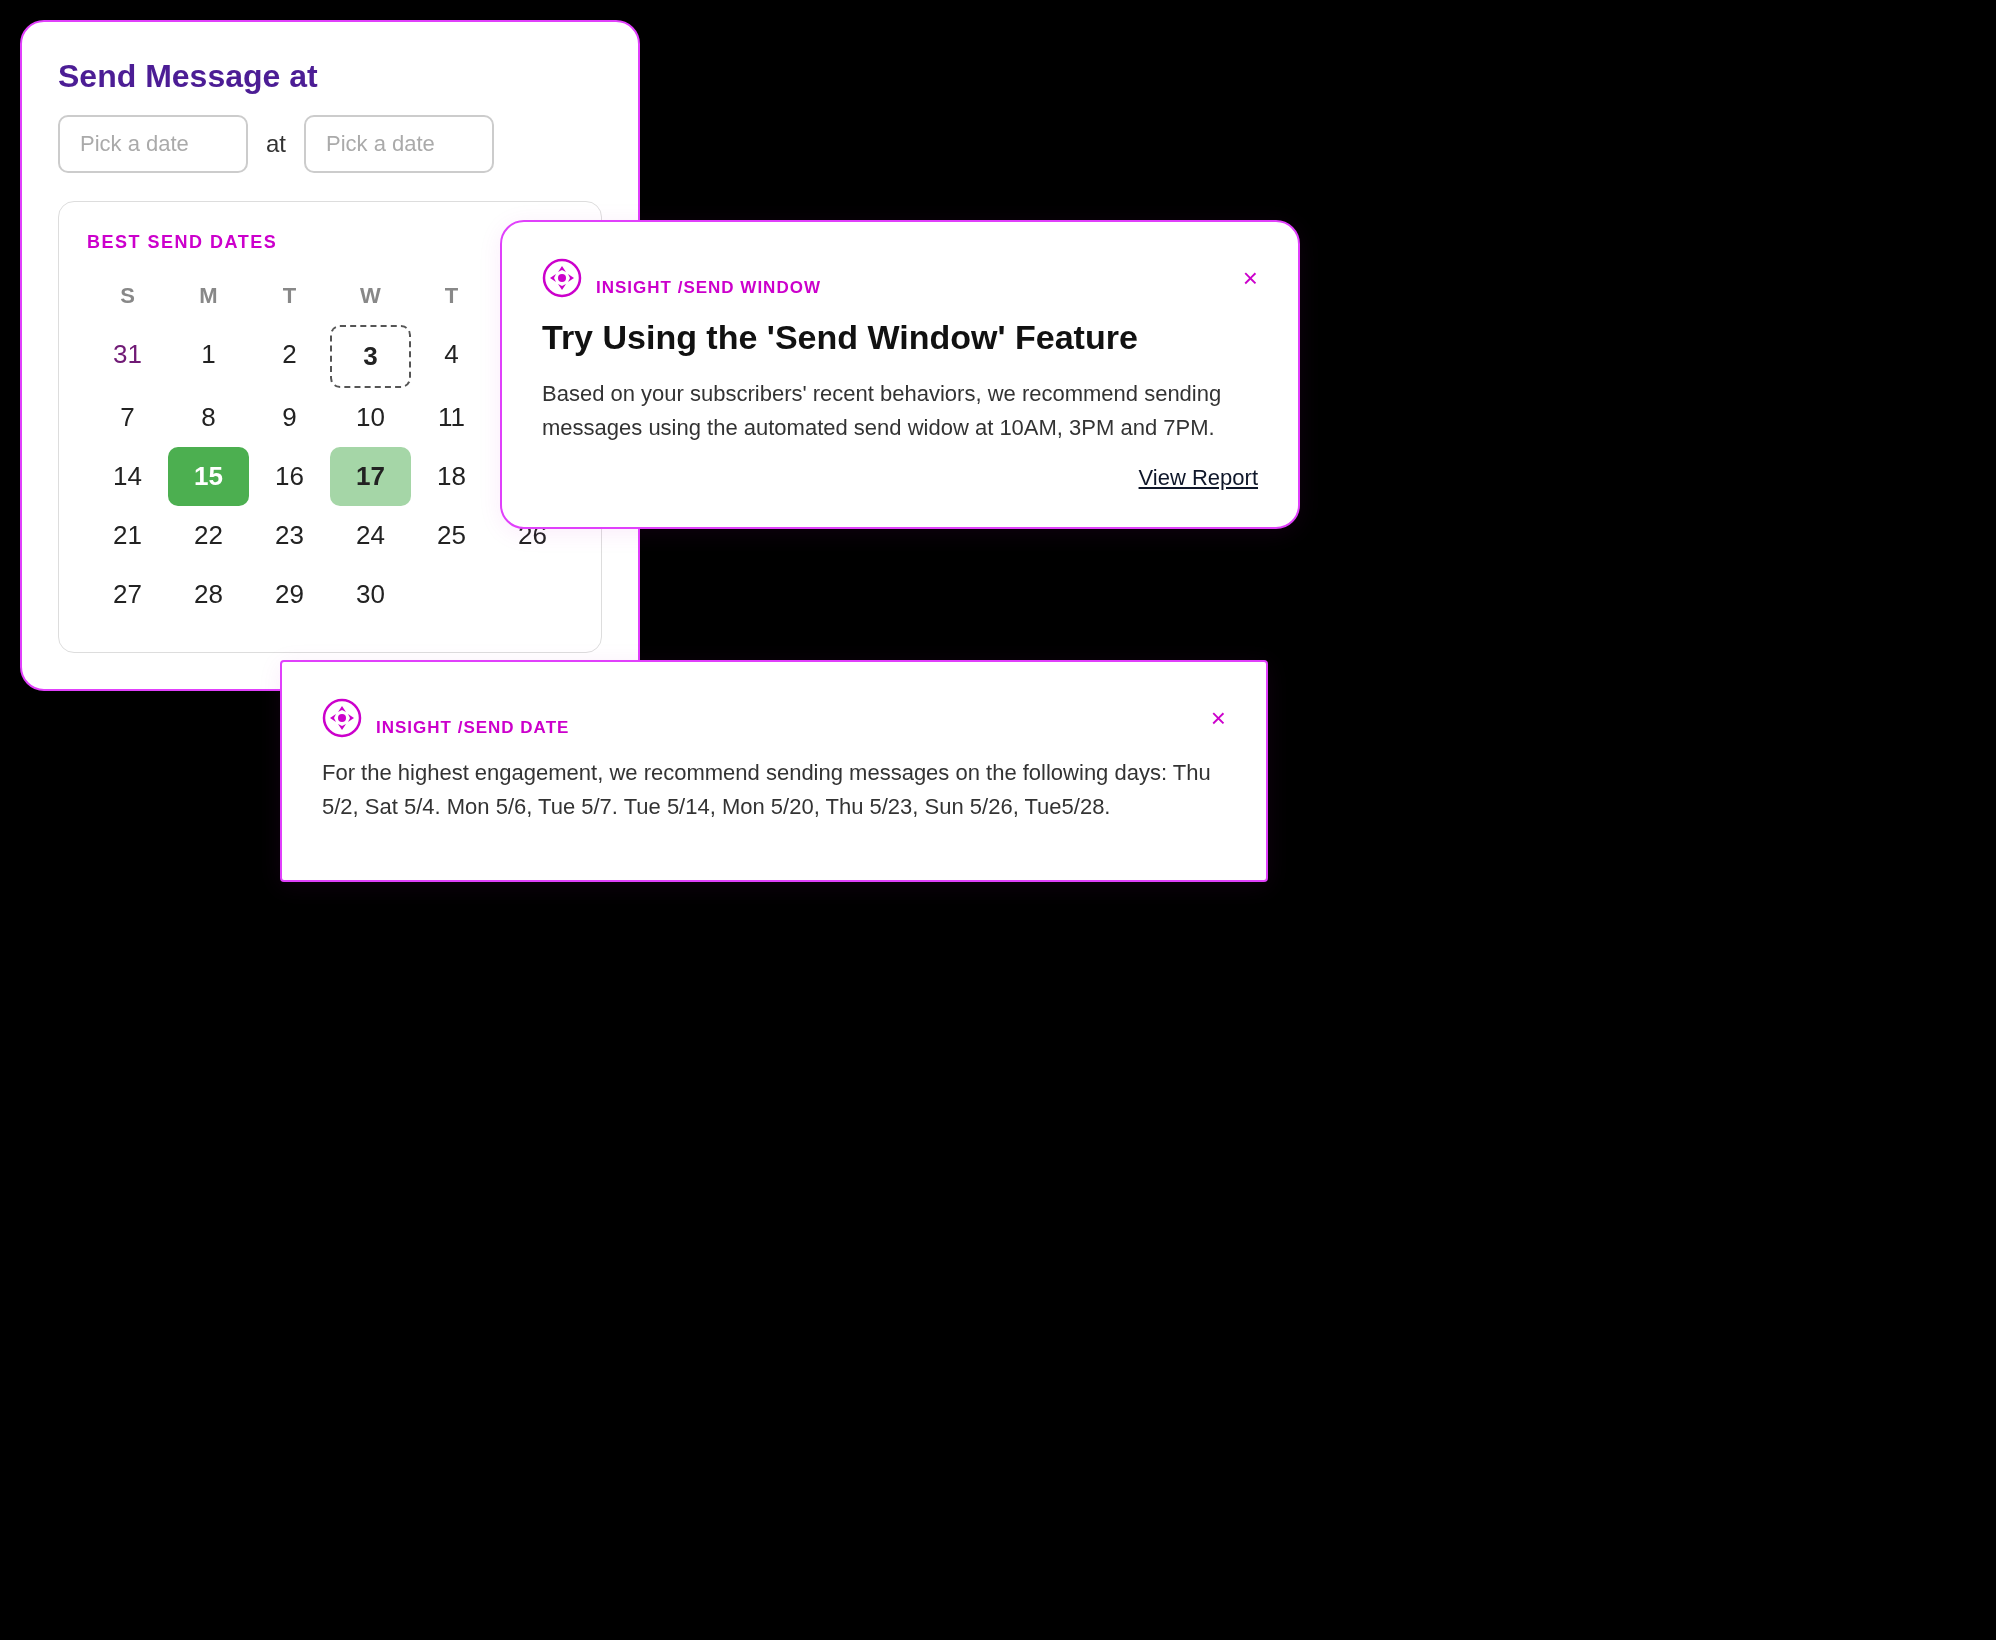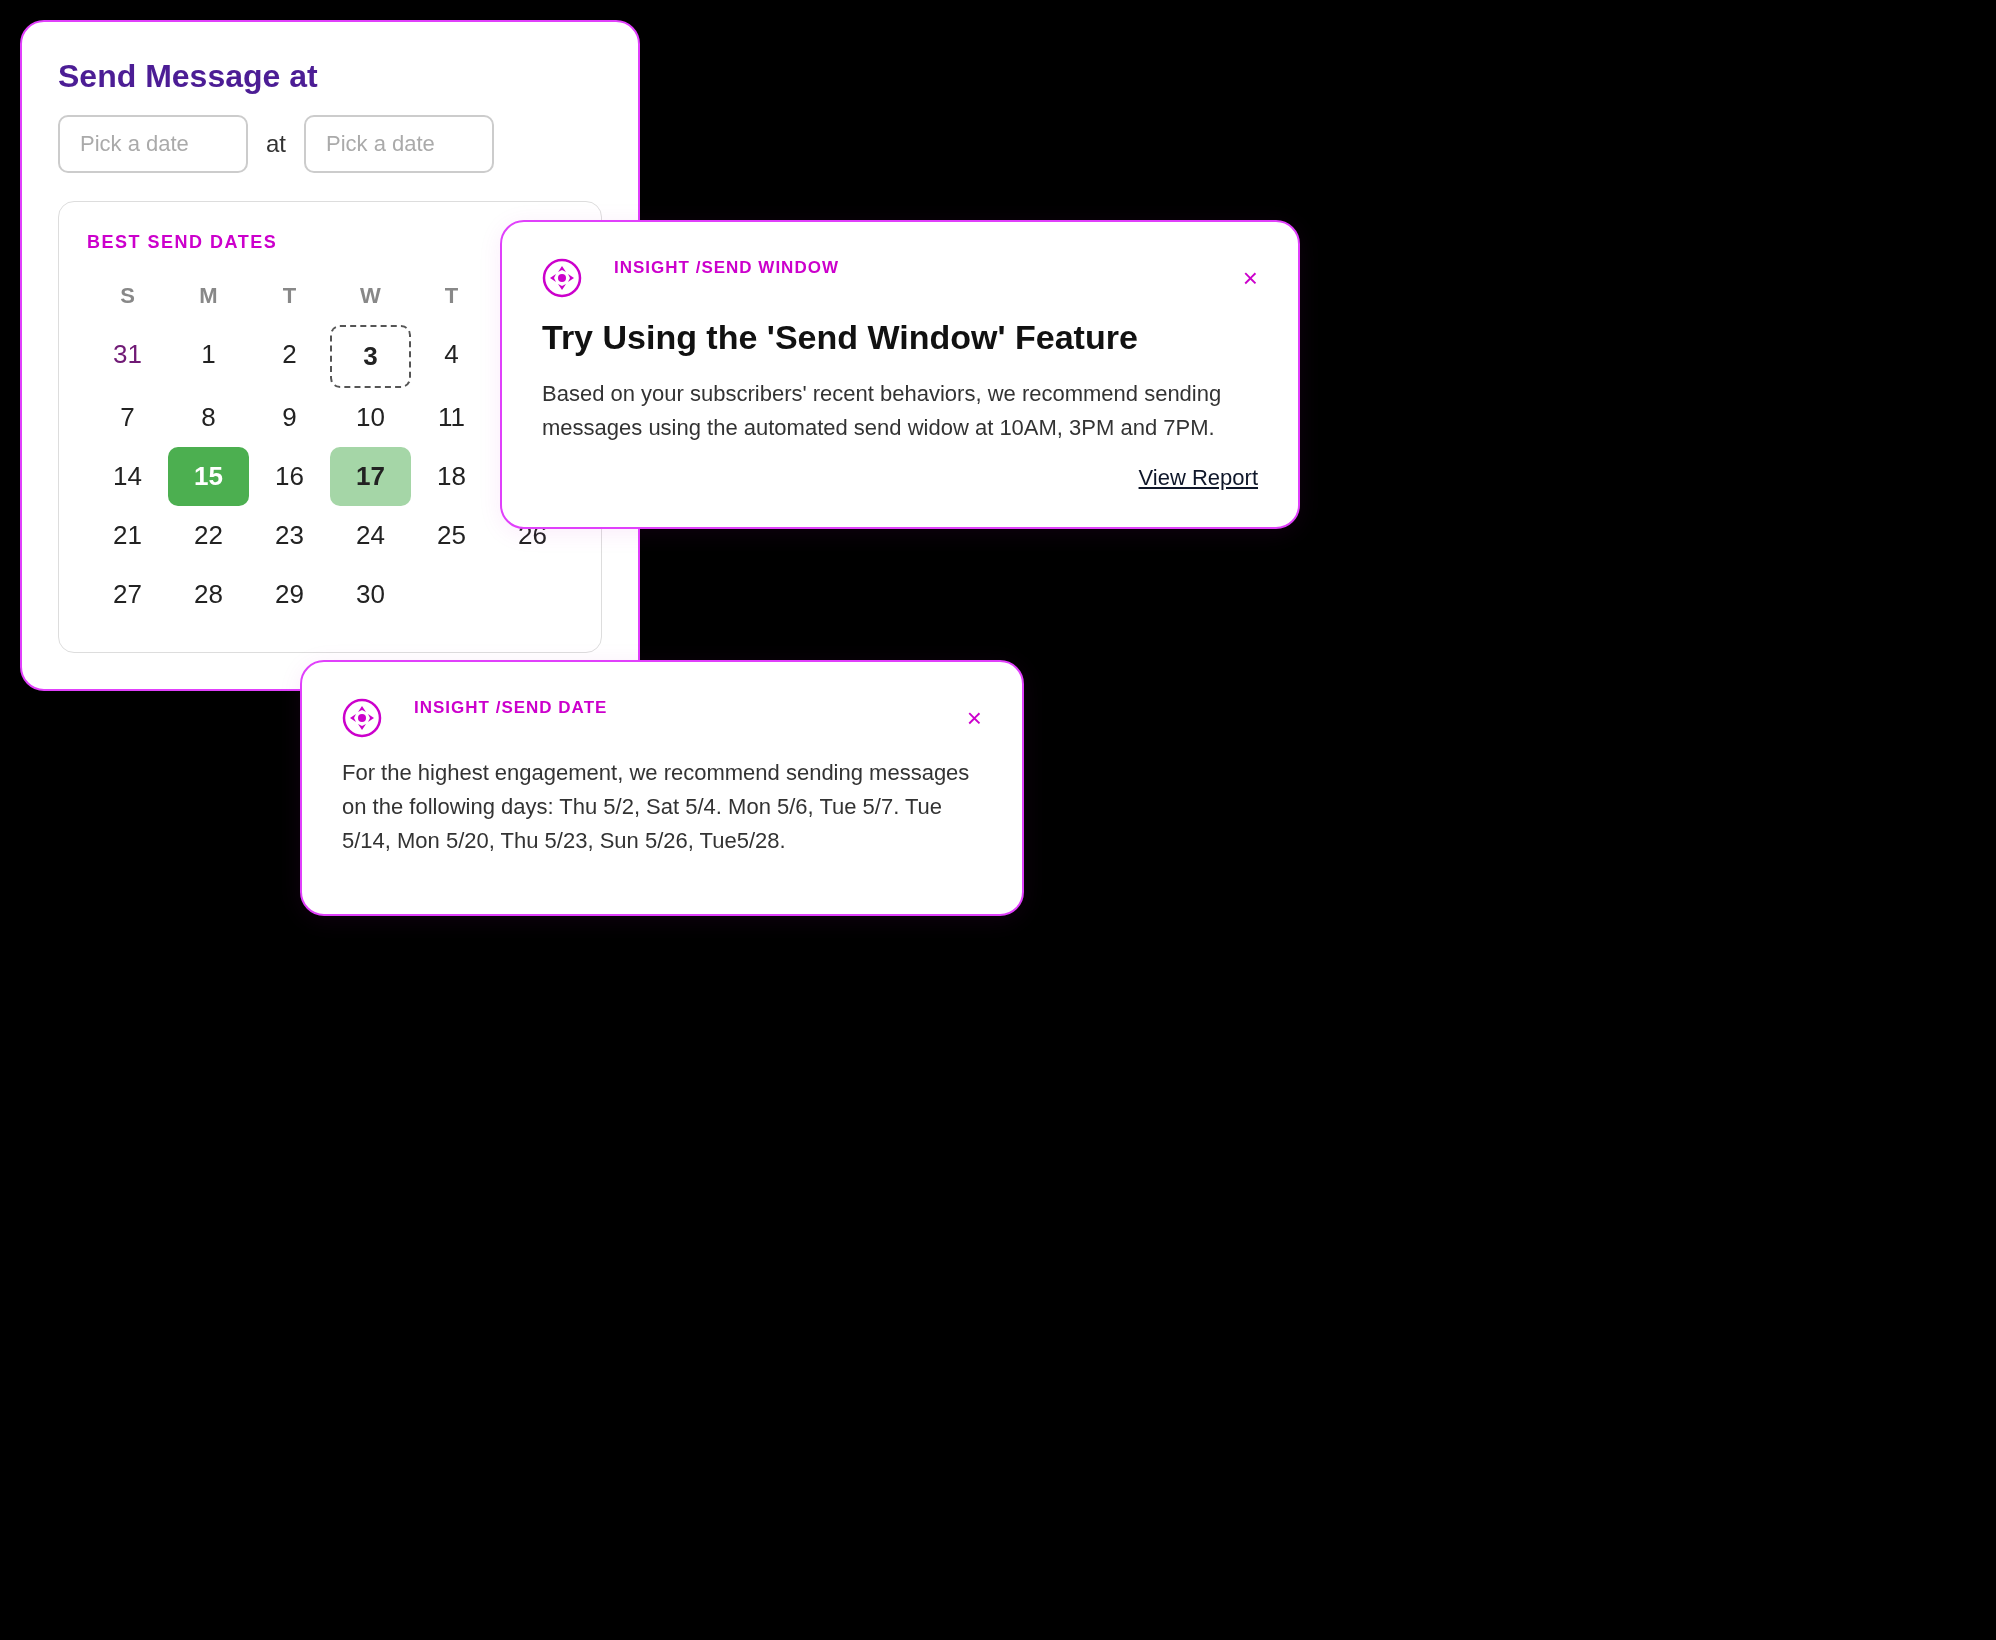--- a/index.html
+++ b/index.html
@@ -132,39 +132,38 @@
       box-shadow: 0 4px 24px rgba(200,0,200,0.08);
     }
 
     
     .insight-send-date {
       position: absolute;
       top: 660px;
       left: 280px;
       background: #fff;
       border: 2px solid #e040fb;
-      border-radius: 24px;
+      border-radius: 4px;
       padding: 36px 40px 36px 40px;
-      width: 724px;
+      width: 988px;
       z-index: 20;
       box-shadow: 0 4px 24px rgba(200,0,200,0.08);
-      margin-left: 20px;
     }
 
     .insight-header {
       display: flex;
       align-items: center;
       justify-content: space-between;
       margin-bottom: 18px;
     }
 
     .insight-header-left {
       display: flex;
-      align-items: flex-start;
-      gap: 32px;
+      align-items: flex-end;
+      gap: 14px;
     }
 
     .insight-icon {
       width: 40px;
       height: 40px;
     }
 
     .insight-tag {
       font-size: 17px;
       font-weight: 700;

